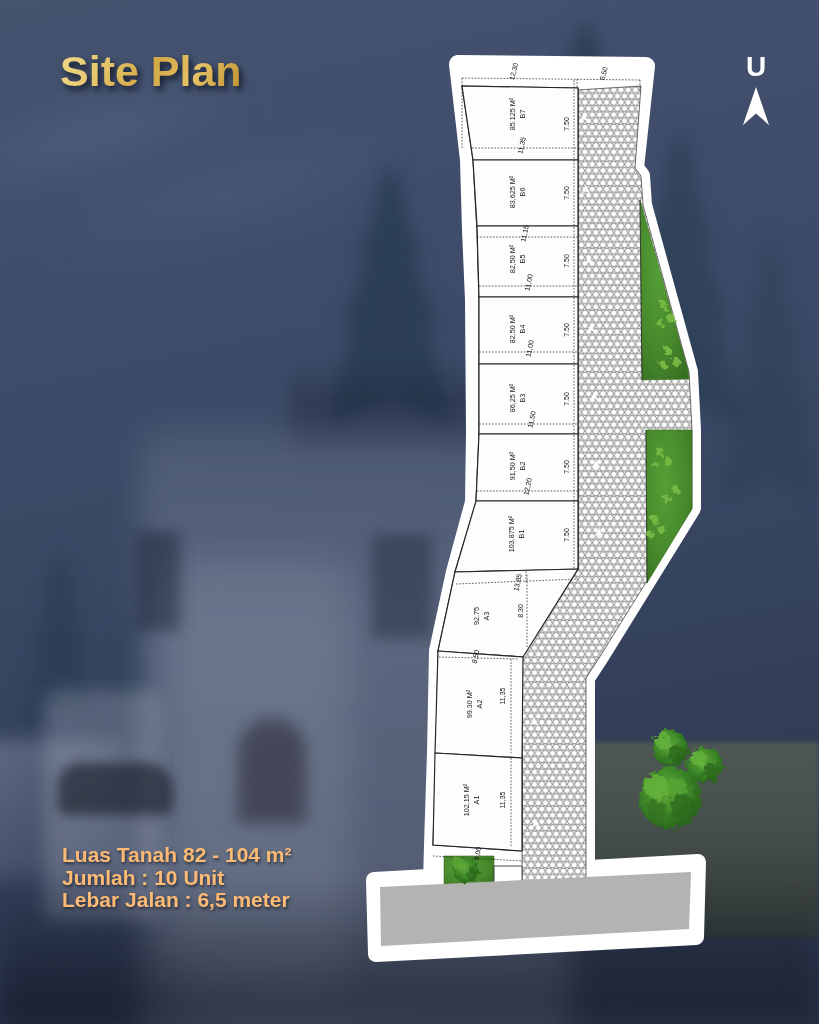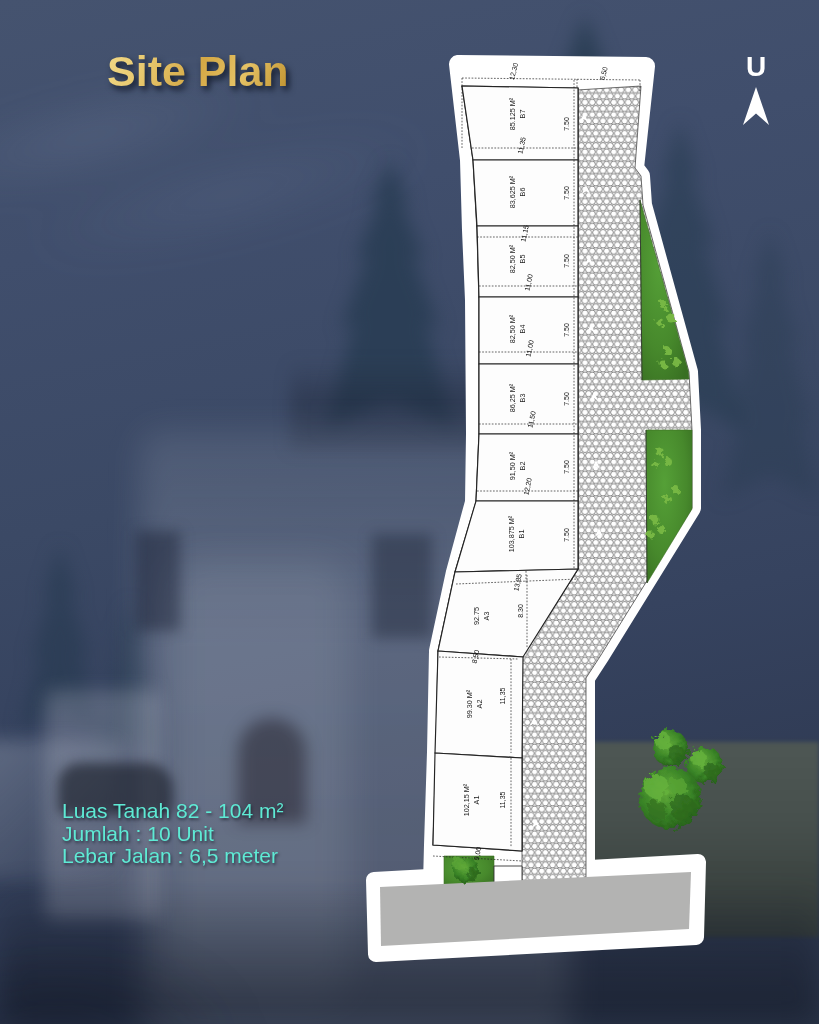--- a/index.html
+++ b/index.html
@@ -68,24 +68,24 @@
 
   <div class="bg" style="left:530px;top:742px;width:289px;height:195px;filter:blur(2px);
     background:linear-gradient(180deg,#4e5754 0%,#47504d 40%,#3c4441 75%,#343c3b 100%);"></div>
 
   <div class="bg" style="left:0;top:880px;width:819px;height:144px;filter:blur(14px);
     background:linear-gradient(180deg,rgba(20,26,40,0.0),rgba(21,27,41,0.45) 60%,rgba(18,24,38,0.58));"></div>
 
   <div class="bg" style="left:-60px;top:900px;width:400px;height:200px;filter:blur(25px);
     background:radial-gradient(ellipse 60% 60% at 30% 70%,rgba(12,17,30,0.38),rgba(12,17,30,0) 75%);"></div>
 
-  <div class="gold" style="position:absolute;left:60px;top:47px;font-size:43px;letter-spacing:0px;margin-left:47px;">Site&nbsp;Plan</div>
-
-
-  <div style="position:absolute;left:62px;top:800px;font-size:21px;line-height:22.5px;font-weight:normal;color:#5eead4;
+  <div class="gold" style="position:absolute;left:60px;top:47px;font-size:43px;letter-spacing:0px;">Site&nbsp;Plan</div>
+
+
+  <div style="position:absolute;left:62px;top:844px;font-size:21px;line-height:22.5px;font-weight:bold;color:#fdba74;
     text-shadow:1px 2px 3px rgba(10,15,28,0.6);">Luas Tanah 82 - 104 m²<br>Jumlah : 10 Unit<br>Lebar Jalan : 6,5 meter</div>
 
   <div style="position:absolute;left:738px;top:51px;width:36px;text-align:center;color:#fff;">
     <div style="font-size:28px;font-weight:bold;">U</div>
     <svg width="26" height="38" viewBox="0 0 26 38" style="margin-top:4px;">
       <path d="M13,0 L26,38 L13,26.5 L0,38 Z" fill="#ffffff"></path>
     </svg>
   </div>
 
   <svg width="819" height="1024" viewBox="0 0 819 1024" style="position:absolute;left:0;top:0;">

